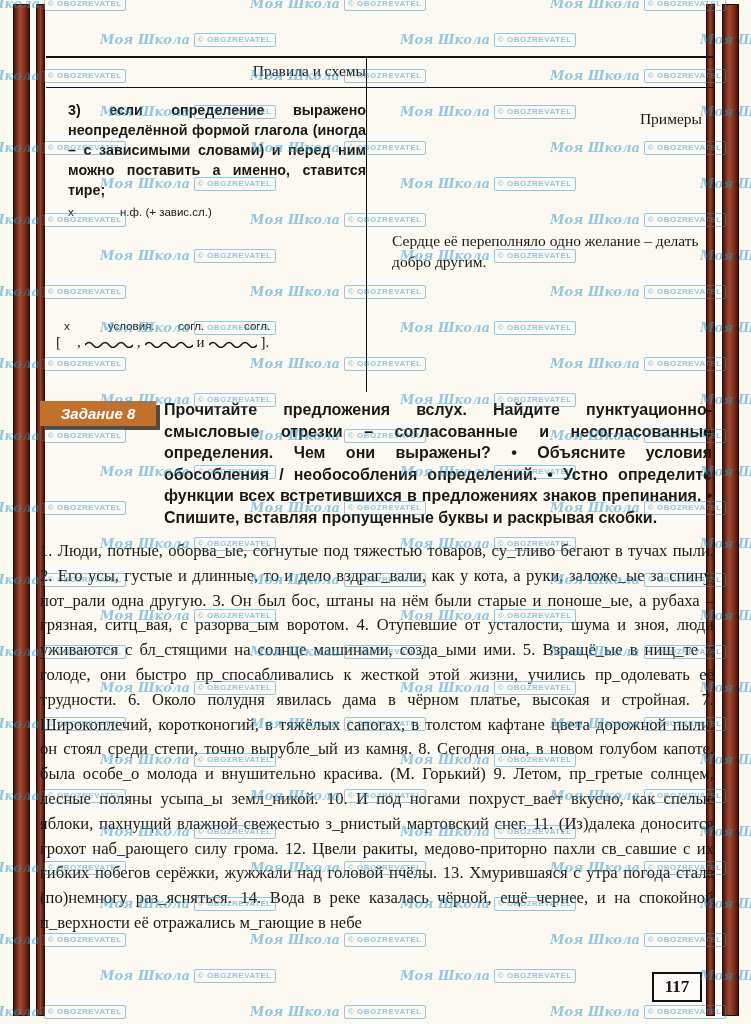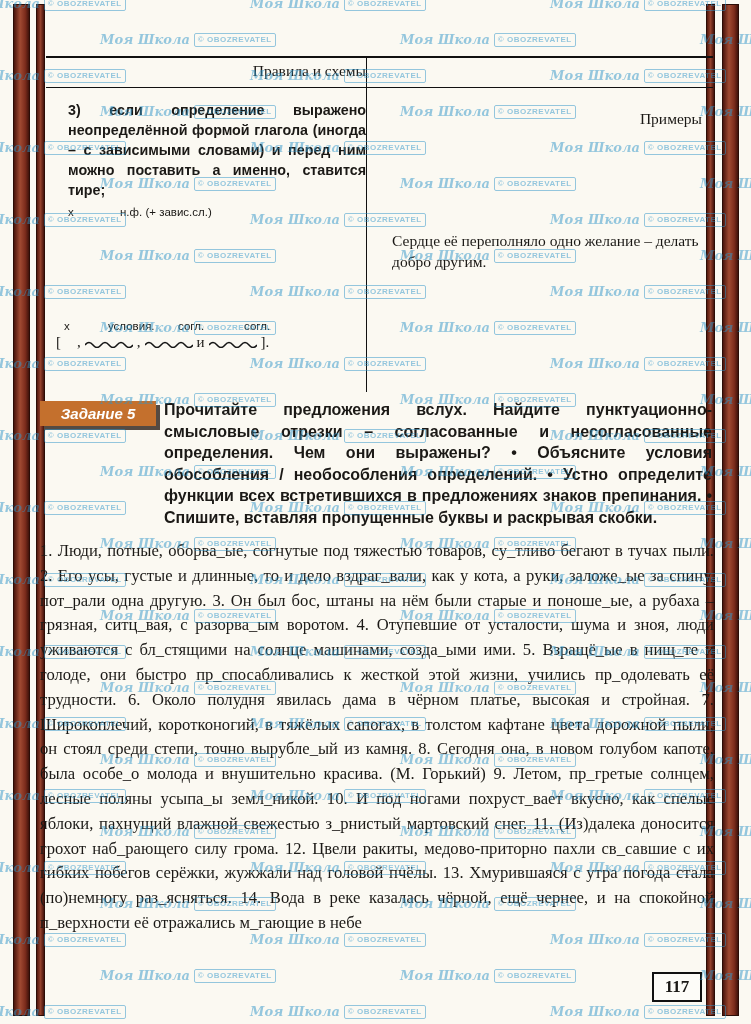--- a/index.html
+++ b/index.html
@@ -154,21 +154,21 @@
         </svg><span>,</span><svg class="wave" width="48" height="8" viewBox="0 0 48 8">
           <path d="M0 5 Q4 0 8 5 T16 5 T24 5 T32 5 T40 5 T48 5" fill="none" stroke="#151515" stroke-width="1.5"></path>
         </svg><span>и</span><svg class="wave" width="48" height="8" viewBox="0 0 48 8">
           <path d="M0 5 Q4 0 8 5 T16 5 T24 5 T32 5 T40 5 T48 5" fill="none" stroke="#151515" stroke-width="1.5"></path>
         </svg><span>].</span>
     </div>
   </div>
 
   <div class="example example1">Сердце её переполняло одно желание – делать добро другим.</div>
 
-  <div class="task-badge">Задание 5</div>
+  <div class="task-badge">Задание 8</div>
   <div class="task-text">Прочитайте предложения вслух. Найдите пунктуационно-смысловые отрезки – согласованные и несогласованные определения. Чем они выражены? • Объясните условия обособления / необособления определений. • Устно определите функции всех встретившихся в предложениях знаков препинания. • Спишите, вставляя пропущенные буквы и раскрывая скобки.</div>
 
   <div class="body-text">1. Люди, потные, оборва_ые, согнутые под тяжестью товаров, су_тливо бегают в тучах пыли. 2. Его усы, густые и длинные, то и дело вздраг_вали, как у кота, а руки, заложе_ые за спину, пот_рали одна другую. 3. Он был бос, штаны на нём были старые и поноше_ые, а рубаха – грязная, ситц_вая, с разорва_ым воротом. 4. Отупевшие от усталости, шума и зноя, люди уживаются с бл_стящими на солнце машинами, созда_ыми ими. 5. Взращё_ые в нищ_те и голоде, они быстро пр_спосабливались к жесткой этой жизни, учились пр_одолевать её трудности. 6. Около полудня явилась дама в чёрном платье, высокая и стройная. 7. Широкоплечий, коротконогий, в тяжёлых сапогах, в толстом кафтане цвета дорожной пыли, он стоял среди степи, точно вырубле_ый из камня. 8. Сегодня она, в новом голубом капоте, была особе_о молода и внушительно красива. (М. Горький) 9. Летом, пр_гретые солнцем, лесные поляны усыпа_ы земл_никой. 10. И под ногами похруст_вает вкусно, как спелые яблоки, пахнущий влажной свежестью з_рнистый мартовский снег. 11. (Из)далека доносится грохот наб_рающего силу грома. 12. Цвели ракиты, медово-приторно пахли св_савшие с их гибких побегов серёжки, жужжали над головой пчёлы. 13. Хмурившаяся с утра погода стала (по)немногу раз_ясняться. 14. Вода в реке казалась чёрной, ещё чернее, и на спокойной п_верхности её отражались м_гающие в небе</div>
 
   <div class="page-num">117</div>
 
   <div class="wm-layer">
       <div class="wm" style="left: -50px; top: -4px;">
         <span class="wm-script">Моя Школа</span>
         <span class="wm-badge">© OBOZREVATEL</span>

